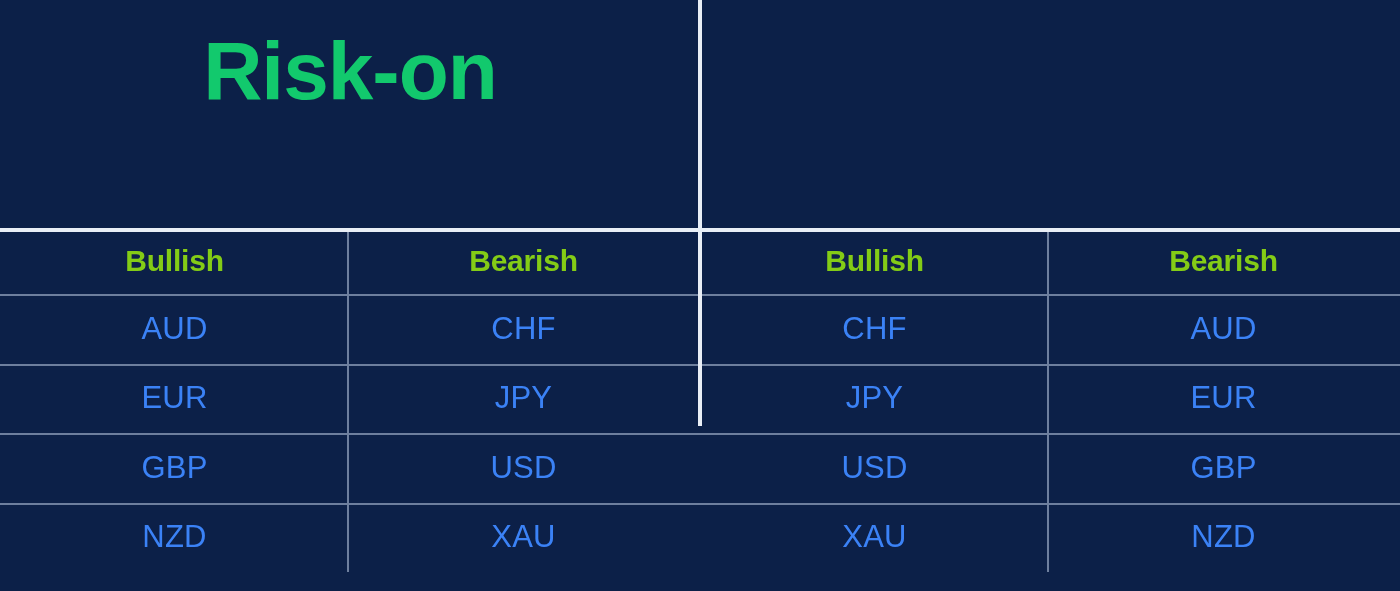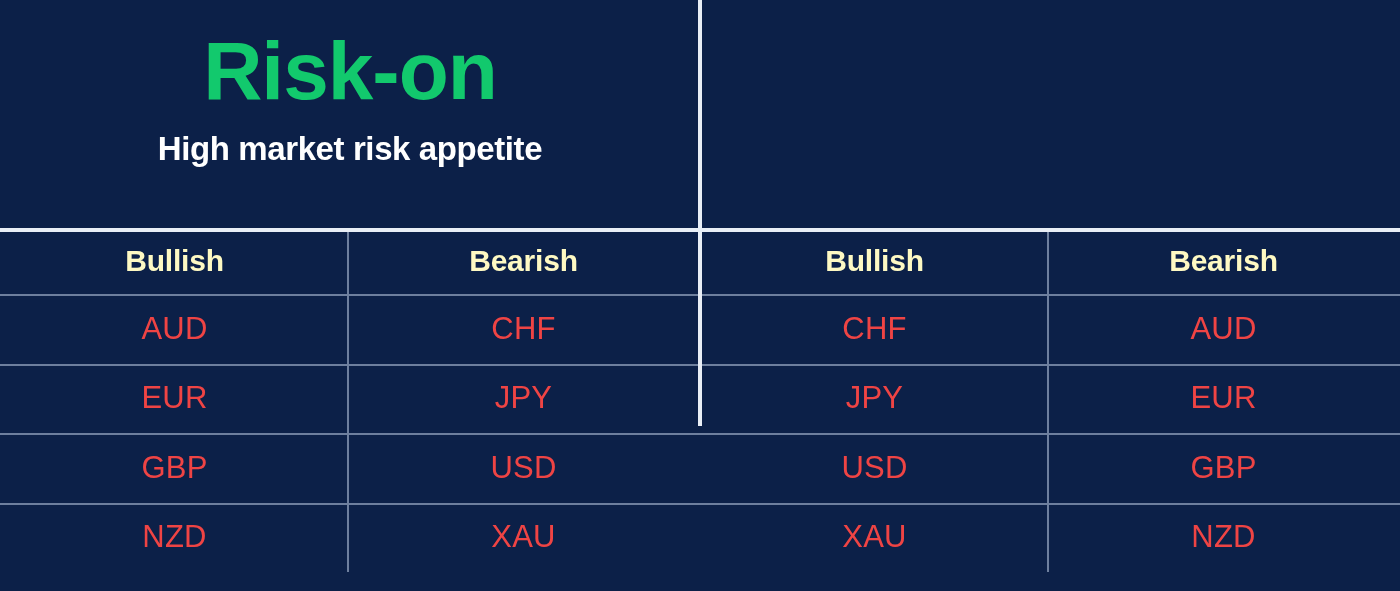--- a/index.html
+++ b/index.html
@@ -138,40 +138,39 @@
     right: 0;
     top: 0;
     bottom: 0;
     width: 2px;
     background: #6e7f9e;
   }
 
   .th-text {
     font-size: 30px;
     font-weight: bold;
-    color: #fef9c3;
+    color: #84cc16;
     letter-spacing: -0.2px;
   }
   .td-text {
     font-size: 31px;
     font-weight: normal;
-    color: #ef4444;
+    color: #3b82f6;
     letter-spacing: 0.2px;
   }
 </style>
 </head>
 <body>
 
 <div id="board">
 
   <div class="header-band">
 
     <div class="panel-header">
       <div class="panel-title risk-on">Risk-on</div>
-      <div class="panel-subtitle">High market risk appetite</div>
     </div>
 
 
   </div>
 
   <div class="rule-h"></div>
 
   <div class="rule-v-center"></div>
 
   <div class="tables-band">

